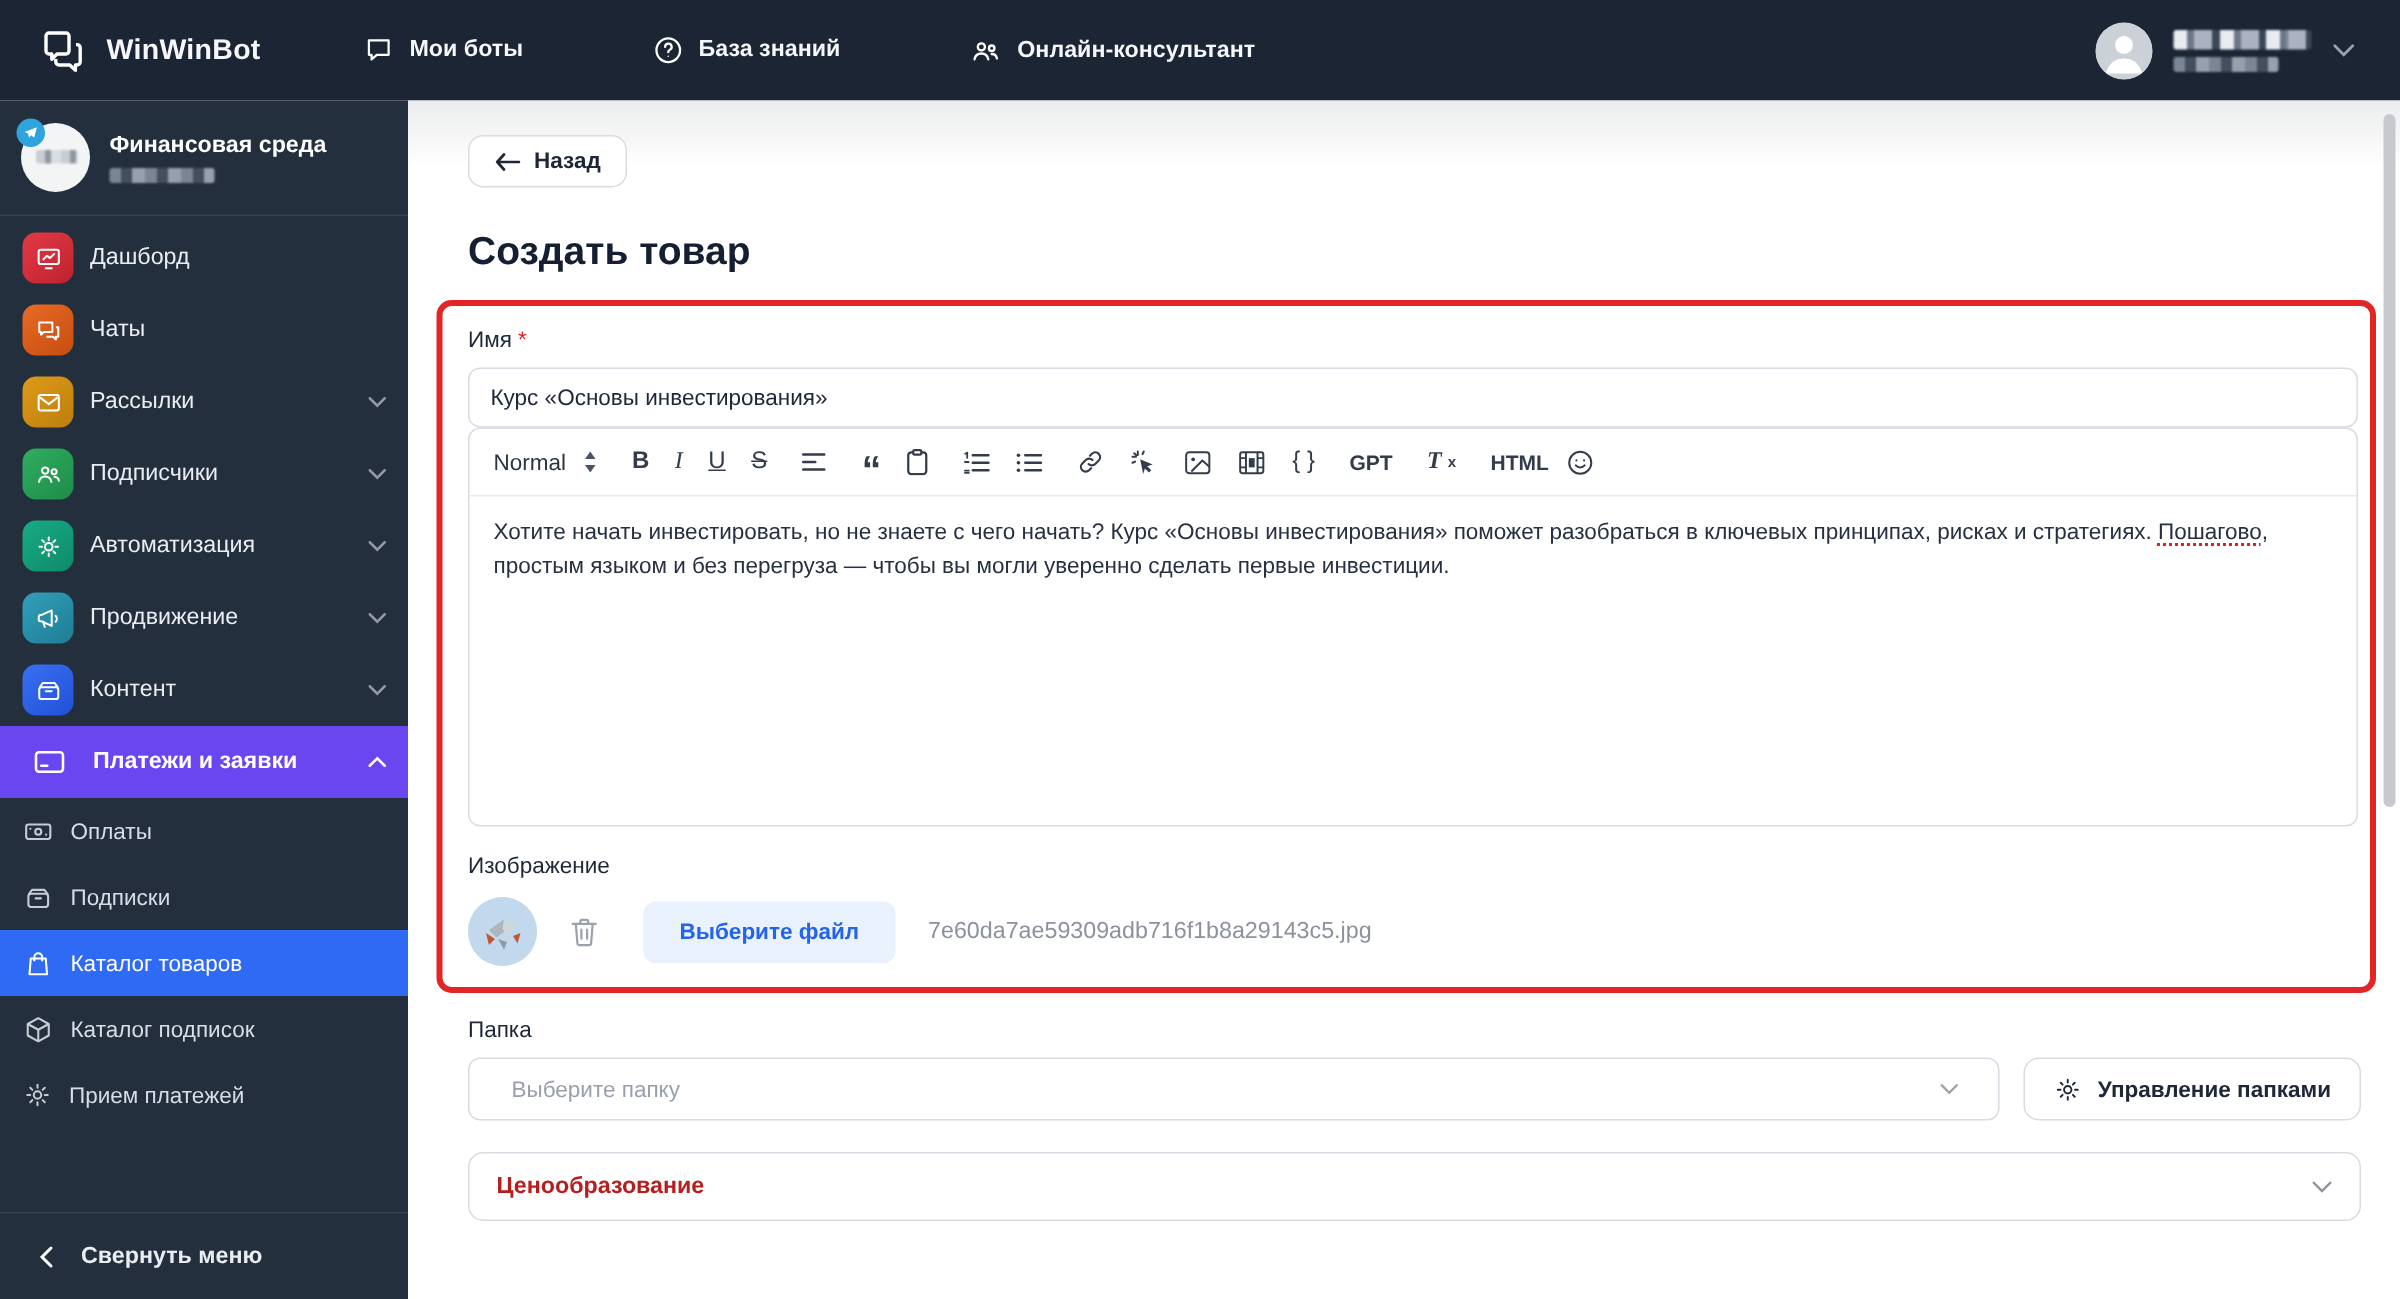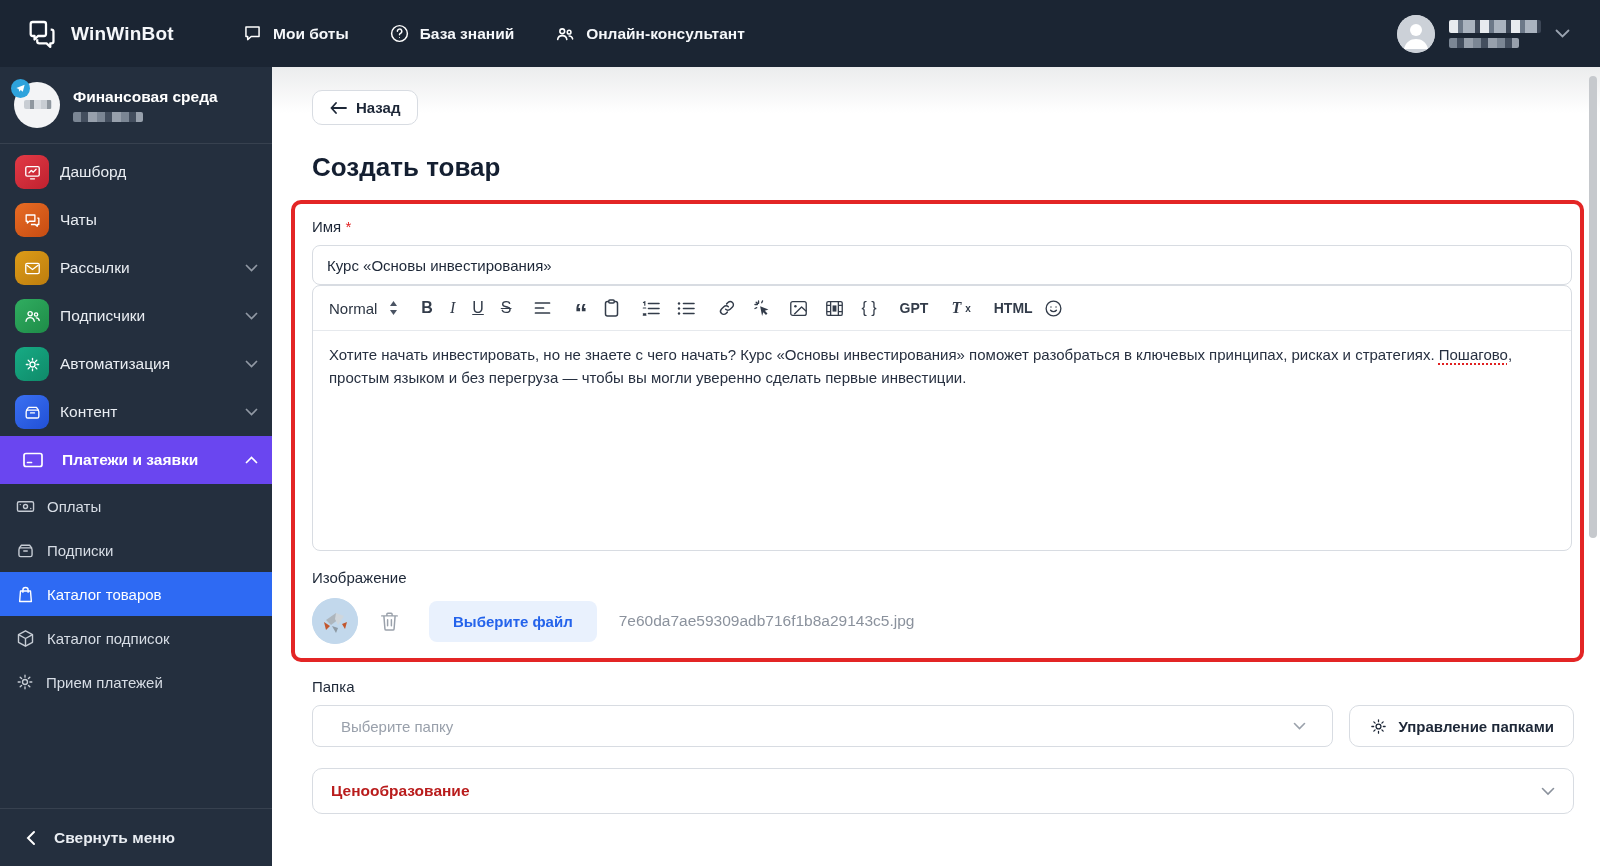--- a/index.html
+++ b/index.html
@@ -11,21 +11,21 @@
   }
   svg { display:block; }
 
   
   .topbar {
     height:67px; background:#1b2533; display:flex; align-items:center;
     color:#f5f7fa;
   }
   .brand { display:flex; align-items:center; gap:13px; margin-left:26px; width:200px; }
   .brand-name { font-size:19px; font-weight:700; letter-spacing:.2px; }
-  .top-nav { display:flex; align-items:center; gap:40px; margin-left:16px; }
+  .top-nav { display:flex; align-items:flex-start; gap:86px; margin-left:16px; }
   .top-nav-item { display:flex; align-items:center; gap:10px; font-size:15.5px; font-weight:600; cursor:pointer; }
   .topbar-right { margin-left:auto; display:flex; align-items:center; gap:14px; margin-right:30px; }
   .user-avatar {
     width:38px; height:38px; border-radius:50%; background:#cfd4da;
     display:flex; align-items:center; justify-content:center; overflow:hidden;
   }
   .pix { filter:blur(.6px); border-radius:2px; }
   .pix-row { display:flex; flex-direction:column; gap:5px; }
   .pix-a { width:92px; height:13px; background:
      repeating-linear-gradient(90deg,#e8ebef 0 9px,#6c7888 9px 14px,#aab3bf 14px 26px,#3c4656 26px 31px); }
@@ -259,20 +259,35 @@
           </svg>
         </span>
         <span>Автоматизация</span>
         <span class="chev-right">
           <svg width="13" height="8" viewBox="0 0 13 8" fill="none" stroke="#b6bdc7" stroke-width="1.7" stroke-linecap="round">
               <path d="M1.5 1.5 6.5 6.5 11.5 1.5"></path>
             </svg>
         </span>
       </div>
 
+      <div class="menu-item">
+        <span class="tile" style="background:linear-gradient(140deg,#329fb9,#1f7d95)">
+          <svg width="19" height="19" viewBox="0 0 24 24" fill="none" stroke="#fff" stroke-width="1.7" stroke-linejoin="round" stroke-linecap="round">
+            <path d="M14.5 5 6 8.8H4.8a1.2 1.2 0 0 0-1.2 1.2v3a1.2 1.2 0 0 0 1.2 1.2H6l8.5 3.8Z"></path>
+            <path d="M17.8 9.5a3.6 3.6 0 0 1 0 5"></path>
+              <path d="M7.5 14.5 8.6 19"></path>
+          </svg>
+        </span>
+        <span>Продвижение</span>
+        <span class="chev-right">
+          <svg width="13" height="8" viewBox="0 0 13 8" fill="none" stroke="#b6bdc7" stroke-width="1.7" stroke-linecap="round">
+              <path d="M1.5 1.5 6.5 6.5 11.5 1.5"></path>
+            </svg>
+        </span>
+      </div>
 
       <div class="menu-item">
         <span class="tile" style="background:linear-gradient(140deg,#3a70f2,#2150d6)">
           <svg width="19" height="19" viewBox="0 0 24 24" fill="none" stroke="#fff" stroke-width="1.7" stroke-linejoin="round" stroke-linecap="round">
             <rect x="4" y="9" width="16" height="10" rx="2"></rect>
             <path d="M4.5 9 7 5.5h10L19.5 9"></path>
               <path d="M9.5 12.5h5"></path>
           </svg>
         </span>
         <span>Контент</span>

